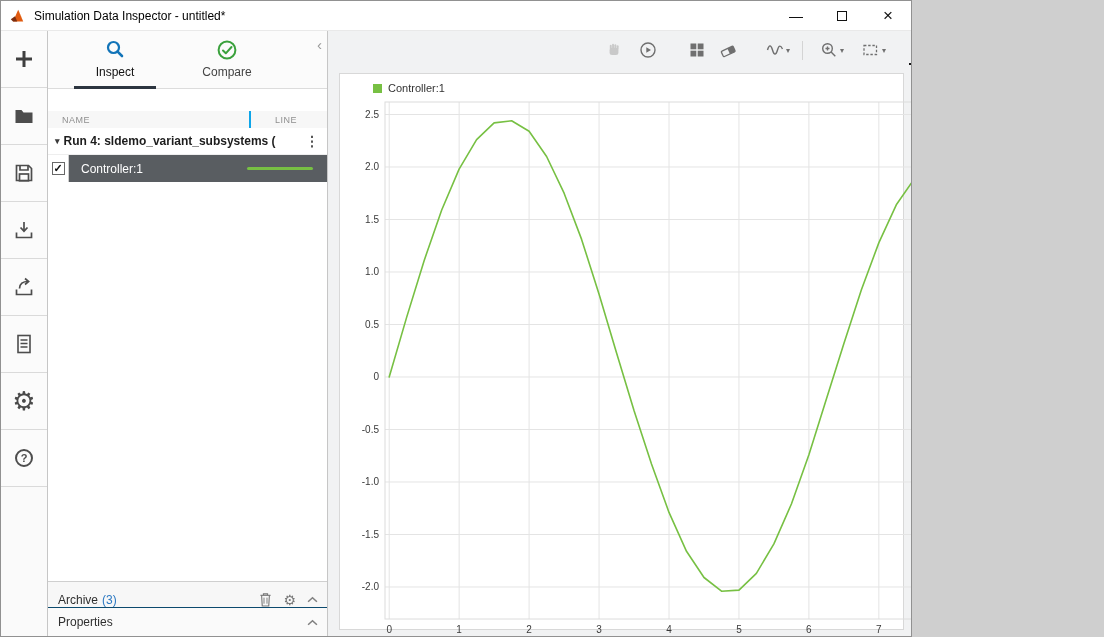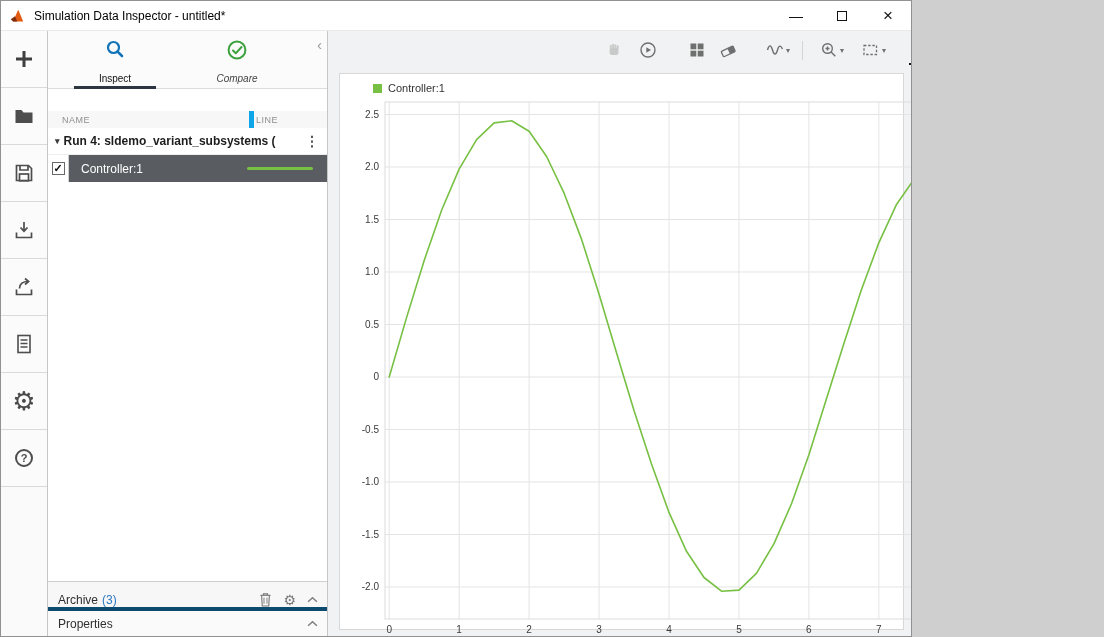--- a/index.html
+++ b/index.html
@@ -29,37 +29,37 @@
                 display:flex; align-items:center; justify-content:center;
                 font-size:11px; font-weight:bold; color:#4d4d4d; }
 
   
   .signal-panel { position:absolute; left:47px; top:30px; width:280px; bottom:0;
                   background:#fff; border-right:1px solid #c6c6c6; }
   .tabs { position:absolute; left:0; top:0; right:0; height:58px; background:#fbfbfb;
           border-bottom:1px solid #dcdcdc; }
   .tab { position:absolute; top:5px; height:50px; width:110px; text-align:center; }
   .tab .ticon { height:28px; display:flex; align-items:center; justify-content:center; }
-  .tab .tlabel { font-size:10px; color:#444; margin-top:9px; }
+  .tab .tlabel { font-size:12px; color:#444; margin-top:1px; }
   .tab.active .tlabel { color:#111; }
   .tab.active::after { content:""; position:absolute; left:14px; right:14px; bottom:-3px;
                        height:3px; background:#2c3540; }
   .collapse-btn { position:absolute; right:5px; top:6px; font-size:15px; color:#9a9a9a; line-height:1; }
 
   .filter-row { position:absolute; left:0; top:58px; right:0; height:21px; }
   .filter-input { width:100%; height:100%; border:1px solid #d9d9d9; background:#fff;
                   font-family:"Liberation Sans",sans-serif; font-size:11px; color:#333;
                   padding:0 5px; outline:none; }
   .filter-input::placeholder { color:#9b9b9b; }
 
   .table-head { position:absolute; left:0; top:80px; right:0; height:18px; background:#f7f7f7;
                 border-bottom:1px solid #e3e3e3; display:flex; align-items:center;
                 font-size:9px; color:#8f8f8f; letter-spacing:.5px; }
   .th-name { width:201px; padding-left:14px; }
-  .th-line { flex:1; padding-left:2px; border-left:5px solid #0ea5e9; height:100%;
+  .th-line { flex:1; padding-left:24px; border-left:2px solid #0ea5e9; height:100%;
              display:flex; align-items:center; }
 
   .run-row { position:absolute; left:0; top:97px; right:0; height:27px; background:#fff;
              border-bottom:1px solid #eeeeee; display:flex; align-items:center;
              font-size:12px; font-weight:bold; color:#1d1d1d; }
   .run-caret { margin:0 4px 0 7px; font-size:9px; color:#3a3a3a; }
   .run-label { white-space:nowrap; overflow:hidden; flex:1; }
   .kebab { margin:0 8px 0 4px; color:#555; font-size:14px; line-height:1; }
 
   .signal-row { position:absolute; left:0; top:124px; right:0; height:27px;
@@ -71,21 +71,21 @@
   .sig-name { color:#fff; font-size:12px; margin-left:12px; flex:1; }
   .line-sample { width:66px; height:3px; border-radius:2px; margin-right:14px; background:#77c043; }
 
   .archive-bar { position:absolute; left:0; right:0; bottom:29px; height:26px; background:#f7f7f7;
                  border-top:1px solid #cfcfcf; display:flex; align-items:flex-end;
                  padding-left:10px; font-size:12px; color:#2f2f2f; }
   .archive-count { color:#2b78c2; margin-left:4px; }
   .bar-icons { margin-left:auto; display:flex; align-items:center; gap:11px; margin-right:9px; }
   .gear-glyph-sm { font-size:14px; line-height:1; color:#787878; }
   .props-bar { position:absolute; left:0; right:0; bottom:0; height:29px; background:#fafafa;
-               border-top:4px solid #0c4a6e; display:flex; align-items:center;
+               border-top:1px solid #0c4a6e; display:flex; align-items:center;
                padding-left:10px; font-size:12px; color:#2f2f2f; }
   .props-bar .bar-icons { margin-right:9px; }
 
   
   .chart-region { position:absolute; left:328px; top:30px; right:0; bottom:0; background:#f1f2f3; }
   .ct { position:absolute; top:7px; width:22px; height:24px; display:flex;
         align-items:center; justify-content:center; }
   .ct.wide { width:34px; }
   .caret { font-size:8px; color:#707070; margin-left:2px; }
   .ct.active::after { content:""; position:absolute; left:1px; right:1px; bottom:-3px;
@@ -176,21 +176,21 @@
     <div class="tabs">
       <div class="tab active" style="left:12px;">
         <div class="ticon">
           <svg width="22" height="22" viewBox="0 0 22 22" fill="none">
             <circle cx="9.5" cy="8.5" r="5.5" stroke="#1274b8" stroke-width="2.2"></circle>
             <path d="M13.6 12.6 18 17" stroke="#1274b8" stroke-width="2.6" stroke-linecap="round"></path>
           </svg>
         </div>
         <div class="tlabel">Inspect</div>
       </div>
-      <div class="tab" style="left:134px;font-style:italic;">
+      <div class="tab" style="left:124px;">
         <div class="ticon">
           <svg width="22" height="22" viewBox="0 0 22 22" fill="none">
             <circle cx="11" cy="11" r="8.4" stroke="#3aa13c" stroke-width="2"></circle>
             <path d="M7 11.5l2.8 2.8L15.5 8" stroke="#3aa13c" stroke-width="2" stroke-linecap="round" stroke-linejoin="round"></path>
           </svg>
         </div>
         <div class="tlabel">Compare</div>
       </div>
       <span class="collapse-btn"><span>‹</span></span>
     </div>

